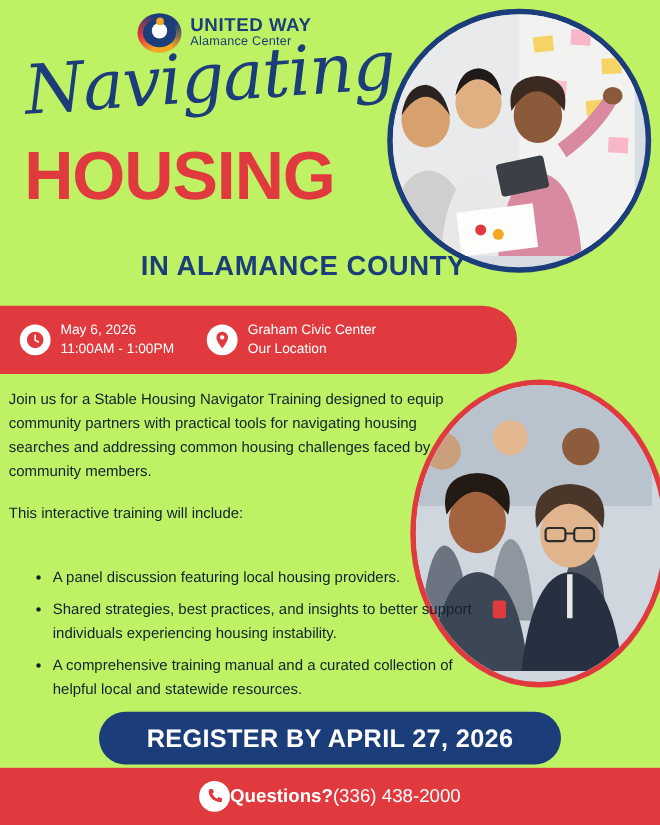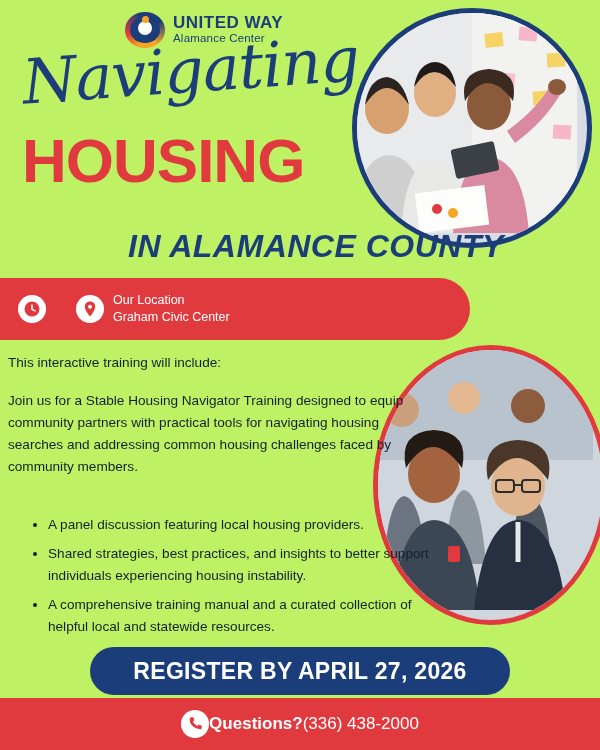--- a/index.html
+++ b/index.html
@@ -101,25 +101,24 @@
     font-weight: bold;
     color: #e03a3e;
     letter-spacing: -1px;
     line-height: 1;
     font-family: "Liberation Sans", sans-serif;
   }
   .sub-title {
     position: absolute;
     left: 128px;
     top: 228px;
-    font-size: 32px;
+    font-size: 25px;
     font-weight: bold;
     color: #1b3d7a;
     letter-spacing: 0.5px;
-    font-style: italic;
   }
 
   
   .photo-top {
     position: absolute;
     right: 8px;
     top: 8px;
     width: 230px;
     height: 230px;
     border-radius: 50%;
@@ -297,31 +296,35 @@
   <div class="sub-title">IN ALAMANCE COUNTY</div>
 
   <div class="info-bar">
     <div class="info-item date">
       <span class="circle-icon">
         <svg width="18" height="18" viewBox="0 0 24 24" aria-hidden="true">
           <circle cx="12" cy="12" r="10" fill="#e03a3e"></circle>
           <path d="M12 6.5v6l4 2" stroke="#ffffff" stroke-width="2" fill="none" stroke-linecap="round"></path>
         </svg>
       </span>
+      <div class="info-text">
+        <div>May 6, 2026</div>
+        <div>11:00AM - 1:00PM</div>
+      </div>
     </div>
     <div class="info-item loc">
       <span class="circle-icon">
         <svg width="18" height="18" viewBox="0 0 24 24" aria-hidden="true">
           <path d="M12 2c-4 0-7 3-7 7 0 5 7 13 7 13s7-8 7-13c0-4-3-7-7-7z" fill="#e03a3e"></path>
           <circle cx="12" cy="9" r="2.6" fill="#ffffff"></circle>
         </svg>
       </span>
       <div class="info-text">
+        <div>Graham Civic Center</div>
         <div>Our Location</div>
-        <div>Graham Civic Center</div>
       </div>
     </div>
   </div>
 
   <div class="photo-bottom">
     <svg width="215" height="260" viewBox="0 0 215 260" xmlns="http://www.w3.org/2000/svg" aria-hidden="true">
       <rect width="215" height="260" fill="#cfd6dd"></rect>
       <rect x="0" y="0" width="215" height="110" fill="#b9c3cd"></rect>
 
       <circle cx="24" cy="60" r="17" fill="#caa07c"></circle>
@@ -341,22 +344,22 @@
       <rect x="144" y="130" width="18" height="12" rx="3" fill="none" stroke="#2c2c2c" stroke-width="2"></rect>
       <line x1="136" y1="135" x2="144" y2="135" stroke="#2c2c2c" stroke-width="2"></line>
       <path d="M96 260 q10 -88 44 -90 q38 2 48 90z" fill="#273041"></path>
       <path d="M140 172 l0 40" stroke="#e8e8e8" stroke-width="5"></path>
 
       <rect x="70" y="196" width="12" height="16" rx="2" fill="#e03a3e"></rect>
     </svg>
   </div>
 
   <div class="body-copy">
+    <p>Join us for a Stable Housing Navigator Training designed to equip community partners with practical tools for navigating housing searches and addressing common housing challenges faced by community members.</p>
     <p>This interactive training will include:</p>
-    <p>Join us for a Stable Housing Navigator Training designed to equip community partners with practical tools for navigating housing searches and addressing common housing challenges faced by community members.</p>
   </div>
 
   <ul class="bullets">
     <li>A panel discussion featuring local housing providers.</li>
     <li>Shared strategies, best practices, and insights to better support individuals experiencing housing instability.</li>
     <li>A comprehensive training manual and a curated collection of helpful local and statewide resources.</li>
   </ul>
 
   <div class="register">REGISTER BY APRIL 27, 2026</div>
 

